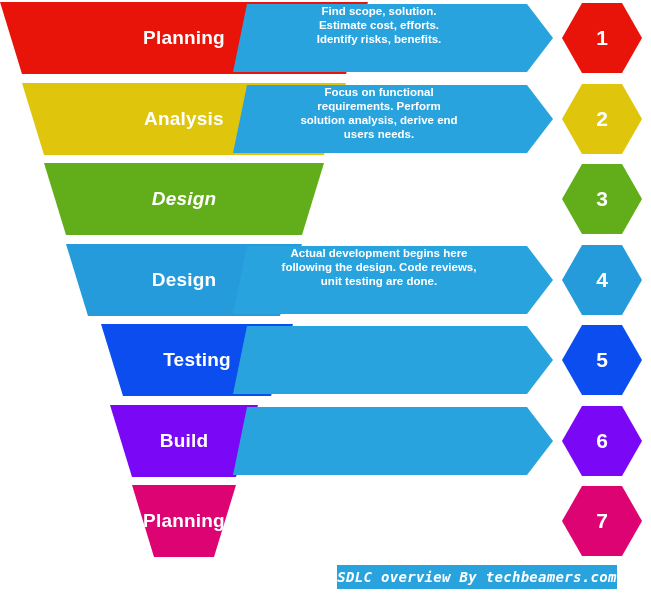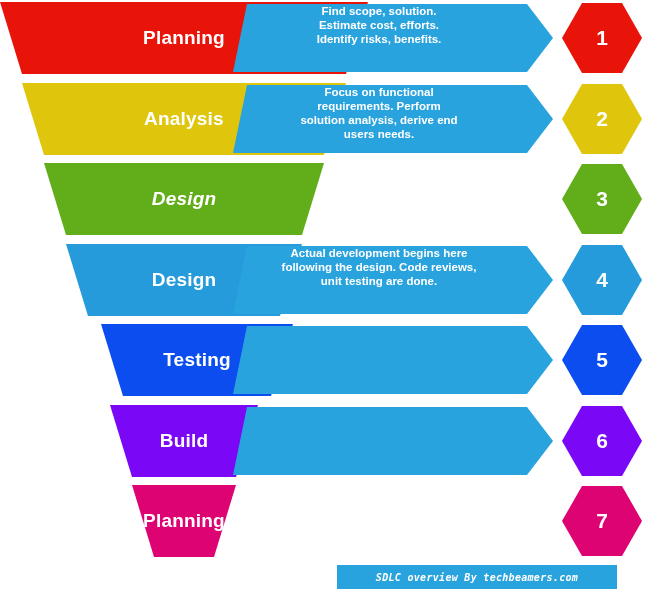--- a/index.html
+++ b/index.html
@@ -54,21 +54,21 @@
 
   
   #footer-caption{
     position:absolute;left:337px;top:565px;
     width:280px;height:24px;
     background:#29A3DE;
     display:flex;align-items:center;justify-content:center;
   }
   #footer-caption .cap-text{
     color:#ffffff;font-weight:bold;font-style:italic;
-    font-size:10px;letter-spacing:.3px;
+    font-size:14px;letter-spacing:.3px;
     font-family:"DejaVu Sans Mono","Liberation Mono",monospace;
     white-space:nowrap;
   }
 </style>
 </head>
 <body>
 
 <div id="diagram">
     <div class="row" style="top: 2px;">
       <div class="stage" style="left: 0px; width: 368px;">

